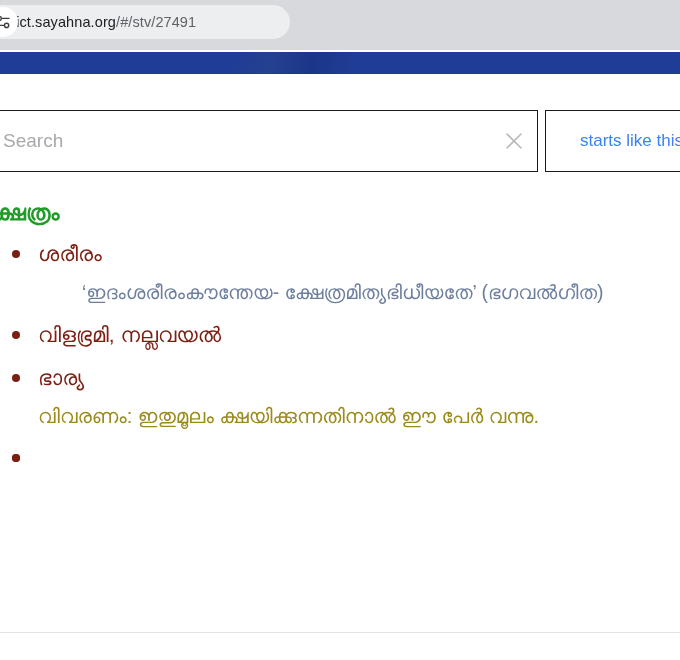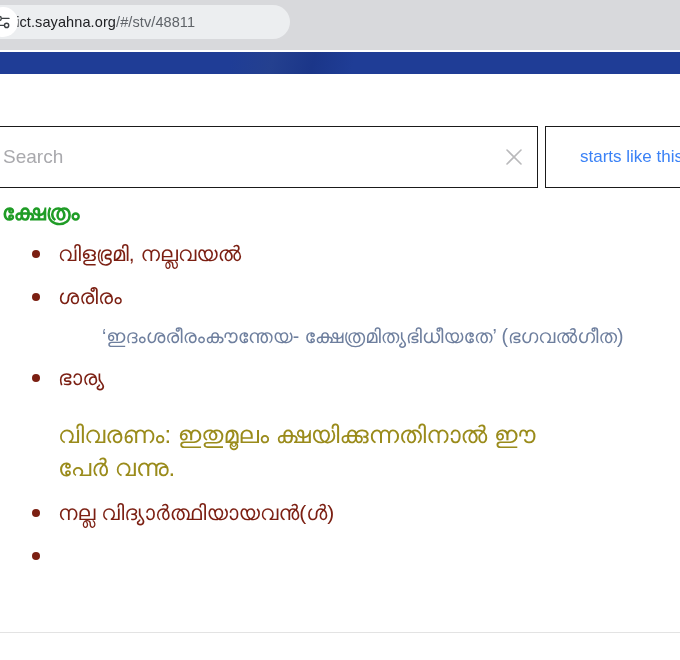--- a/index.html
+++ b/index.html
@@ -68,21 +68,21 @@
     top: 52px;
     width: 680px;
     height: 22px;
     background: linear-gradient(103deg, #1f3d96 0%, #1f3d96 34%, #24408f 40%, #1b3689 46%, #1f3d96 52%, #1f3d96 100%);
   }
 
   
   .search-row {
     position: absolute;
     left: 0;
-    top: 126px;
+    top: 110px;
     width: 680px;
     height: 62px;
   }
   .search-field-wrap {
     position: absolute;
     left: -120px;
     top: 0;
     width: 658px;
     height: 62px;
     border: 1px solid #1a1a1a;
@@ -132,21 +132,20 @@
     white-space: nowrap;
     margin-left: 16px;
   }
 
   
   .entry {
     position: absolute;
     left: 0;
     top: 196px;
     width: 556px;
-    padding-left: 20px;
   }
   .entry-headword {
     margin: 0;
     padding: 0 0 0 0;
     margin-left: -18px;
     font-size: 22px;
     font-weight: bold;
     color: #1f9c26;
     line-height: 1.5;
     white-space: nowrap;
@@ -178,22 +177,22 @@
   .citation {
     display: block;
     margin: 10px 0 10px 44px;
     font-size: 19.5px;
     color: #6e7f9e;
     line-height: 1.4;
     white-space: nowrap;
   }
   .note {
     display: block;
-    margin: 24px 0 6px 0;
-    font-size: 24px;
+    margin: 8px 0 6px 0;
+    font-size: 20px;
     color: #9a8b1b;
     line-height: 1.4;
   }
 
   .bottom-rule {
     position: absolute;
     left: 0;
     top: 632px;
     width: 680px;
     height: 1px;
@@ -207,21 +206,21 @@
   <div class="omnibox-pill">
     <div class="site-settings-btn">
       <svg width="18" height="18" viewBox="0 0 18 18" aria-hidden="true">
         <circle cx="5.2" cy="5.4" r="2.1" fill="none" stroke="#3c4043" stroke-width="1.4"></circle>
         <line x1="8.2" y1="5.4" x2="15" y2="5.4" stroke="#3c4043" stroke-width="1.4" stroke-linecap="round"></line>
         <circle cx="12.6" cy="12.4" r="2.1" fill="none" stroke="#3c4043" stroke-width="1.4"></circle>
         <line x1="3" y1="12.4" x2="9.6" y2="12.4" stroke="#3c4043" stroke-width="1.4" stroke-linecap="round"></line>
       </svg>
     </div>
     <div class="omnibox-url">
-      <span class="host">dict.sayahna.org</span><span class="path">/#/stv/48811</span>
+      <span class="host">dict.sayahna.org</span><span class="path">/#/stv/27491</span>
     </div>
   </div>
 </div>
 
 <div class="site-topbar"></div>
 
 <div class="search-row">
   <div class="search-field-wrap">
     <input class="search-input" type="text" placeholder="Search" style="">
     <div class="search-clear">
@@ -236,39 +235,38 @@
     <span class="match-mode-label">starts like this</span>
   </div>
 </div>
 
 <div class="entry">
   <h1 class="entry-headword">ക്ഷേത്രം</h1>
 
   <ul class="sense-list">
     <li>
       <span class="bullet"></span>
-      <span class="sense-text">വിളഭ്രമി, നല്ലവയൽ</span>
-    </li>
-
-    <li>
-      <span class="bullet"></span>
       <span class="sense-text">ശരീരം</span>
       <span class="citation">‘ഇദംശരീരംകൗന്തേയ- ക്ഷേത്രമിത്യഭിധീയതേ’ (ഭഗവൽഗീത)</span>
     </li>
 
     <li>
       <span class="bullet"></span>
+      <span class="sense-text">വിളഭ്രമി, നല്ലവയൽ</span>
+    </li>
+
+    <li>
+      <span class="bullet"></span>
       <span class="sense-text">ഭാര്യ</span>
       <span class="note">വിവരണം: ഇതുമൂലം ക്ഷയിക്കുന്നതിനാൽ ഈ പേർ വന്നു.</span>
     </li>
 
 
     <li>
       <span class="bullet"></span>
-      <span class="sense-text">നല്ല വിദ്യാർത്ഥിയായവൻ(ൾ)</span>
     </li>
 
     <li>
       <span class="bullet"></span>
     </li>
 
   </ul>
 </div>
 
 <div class="bottom-rule"></div>

